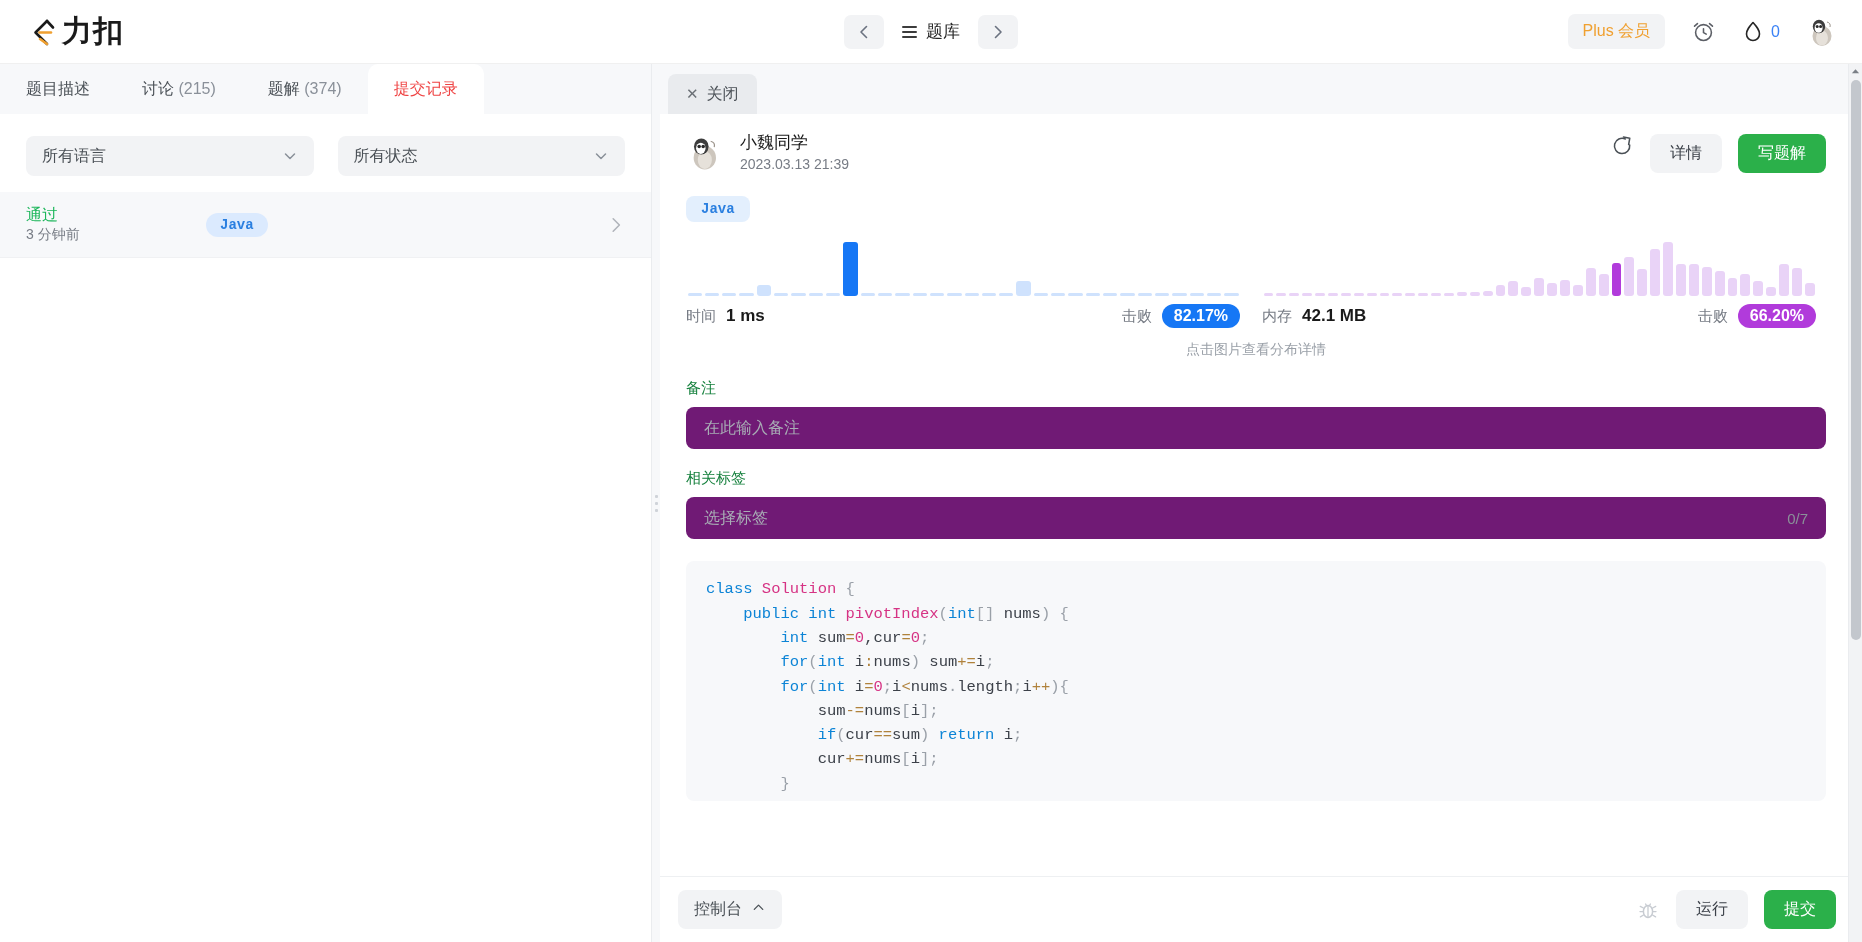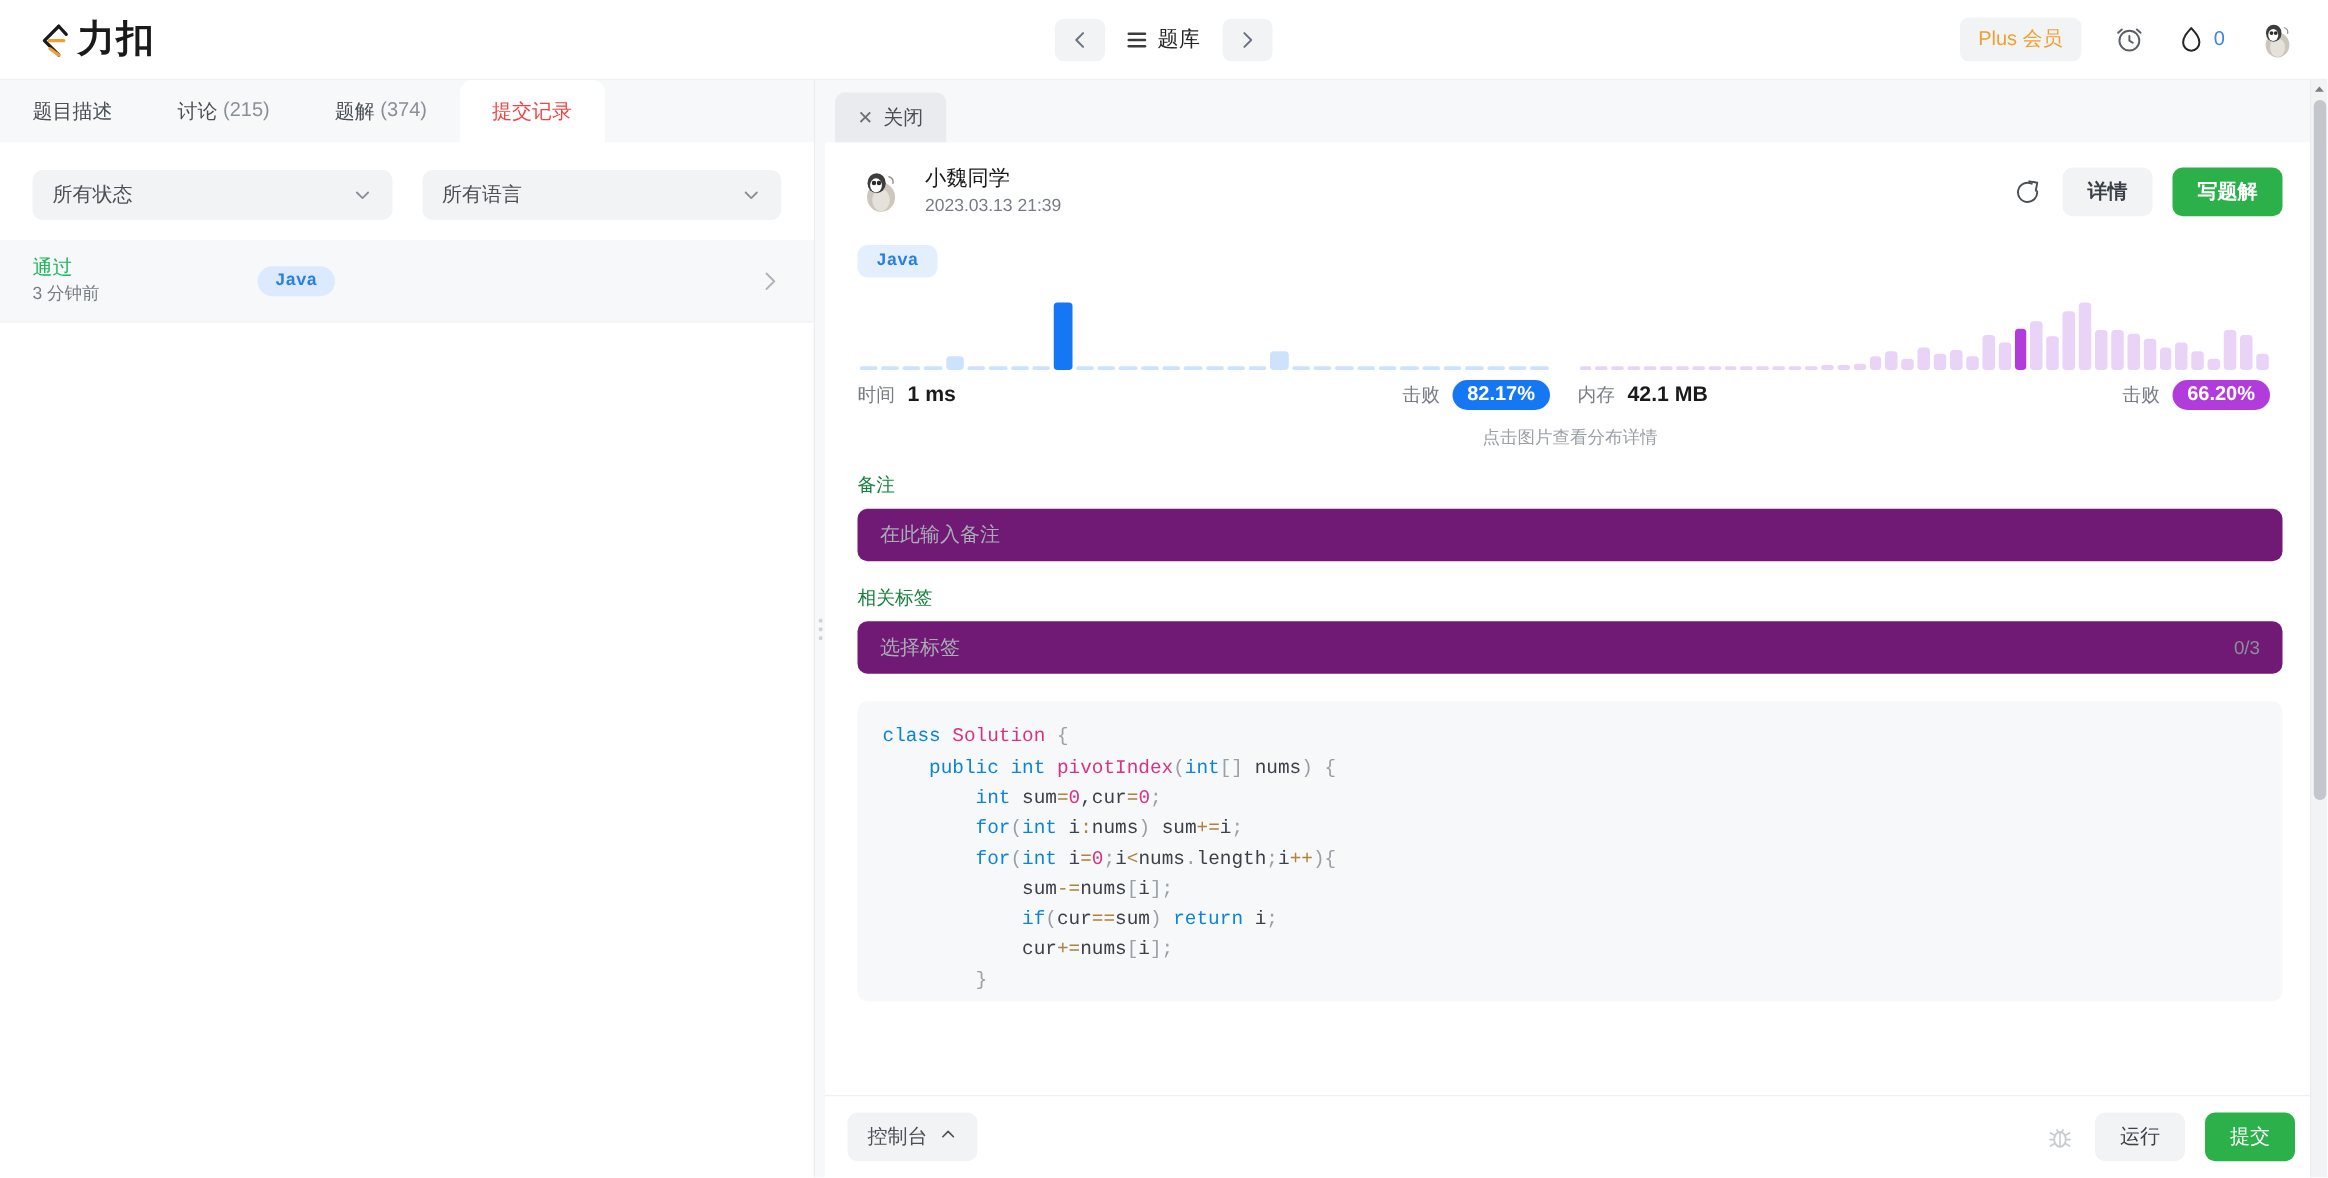--- a/index.html
+++ b/index.html
@@ -141,21 +141,21 @@
     flex: 1; overflow: hidden; position: relative;
     padding: 0 0 0 0; min-height: 0;
     background:#ffffff;
   }
   .detail-inner { padding: 18px 36px 0 26px; }
 
   .sub-head { display: flex; align-items: center; gap: 14px; }
   .avatar-lg { width: 40px; height: 40px; border-radius: 50%; overflow: hidden; display:block;}
   .who .name { font-size: 17px; color: #1a1a1a; line-height: 1.3; }
   .who .date { font-size: 14px; color: #777c85; line-height: 1.45; }
-  .head-actions { margin-left: auto; display: flex; align-items: center; gap: 16px; font-weight: bold; }
+  .head-actions { margin-left: auto; display: flex; gap: 16px; }
   .share-btn { cursor: pointer; color: #4a5056; display:flex; }
   .ghost-btn {
     background: #f2f3f5; color: #3c4149; border-radius: 8px;
     padding: 9px 20px; font-size: 16px; cursor: pointer;
   }
   .green-btn {
     background: #2bb04a; color: #ffffff; border-radius: 8px;
     padding: 9px 20px; font-size: 16px; cursor: pointer;
   }
 
@@ -324,29 +324,29 @@
           <span class="muted">&nbsp;</span>
             <span class="muted">(374)</span>
         </div>
         <div class="tab active">
           <span>提交记录</span>
         </div>
       </div>
 
       <div class="filters">
         <div class="select">
-          <span>所有状态</span>
+          <span>所有语言</span>
           <span class="chev">
             <svg width="16" height="16" viewBox="0 0 16 16">
                 <path d="M3.5 6 L8 10.5 L12.5 6" fill="none" stroke="currentColor" stroke-width="1.5" stroke-linecap="round" stroke-linejoin="round"></path>
               </svg>
           </span>
         </div>
         <div class="select">
-          <span>所有语言</span>
+          <span>所有状态</span>
           <span class="chev">
             <svg width="16" height="16" viewBox="0 0 16 16">
                 <path d="M3.5 6 L8 10.5 L12.5 6" fill="none" stroke="currentColor" stroke-width="1.5" stroke-linecap="round" stroke-linejoin="round"></path>
               </svg>
           </span>
         </div>
       </div>
 
       <div class="sub-list">
         <div class="sub-row">
@@ -524,21 +524,21 @@
           
           <div class="field-label">备注</div>
           <div class="field-box">
             <span>在此输入备注</span>
           </div>
 
           
           <div class="field-label">相关标签</div>
           <div class="field-box">
             <span>选择标签</span>
-            <span class="counter">0/3</span>
+            <span class="counter">0/7</span>
           </div>
 
           
           <div class="code-wrap">
             <pre class="code"><span class="k">class</span> <span class="ty">Solution</span> <span class="pn">{</span>
     <span class="k">public</span> <span class="k">int</span> <span class="ty">pivotIndex</span><span class="pn">(</span><span class="k">int</span><span class="pn">[]</span> <span class="pl">nums</span><span class="pn">)</span> <span class="pn">{</span>
         <span class="k">int</span> <span class="pl">sum</span><span class="op">=</span><span class="nu">0</span><span class="pl">,cur</span><span class="op">=</span><span class="nu">0</span><span class="pn">;</span>
         <span class="k">for</span><span class="pn">(</span><span class="k">int</span> <span class="pl">i</span><span class="op">:</span><span class="pl">nums</span><span class="pn">)</span> <span class="pl">sum</span><span class="op">+=</span><span class="pl">i</span><span class="pn">;</span>
         <span class="k">for</span><span class="pn">(</span><span class="k">int</span> <span class="pl">i</span><span class="op">=</span><span class="nu">0</span><span class="pn">;</span><span class="pl">i</span><span class="op">&lt;</span><span class="pl">nums</span><span class="pn">.</span><span class="pl">length</span><span class="pn">;</span><span class="pl">i</span><span class="op">++</span><span class="pn">){</span>
             <span class="pl">sum</span><span class="op">-=</span><span class="pl">nums</span><span class="pn">[</span><span class="pl">i</span><span class="pn">];</span>

